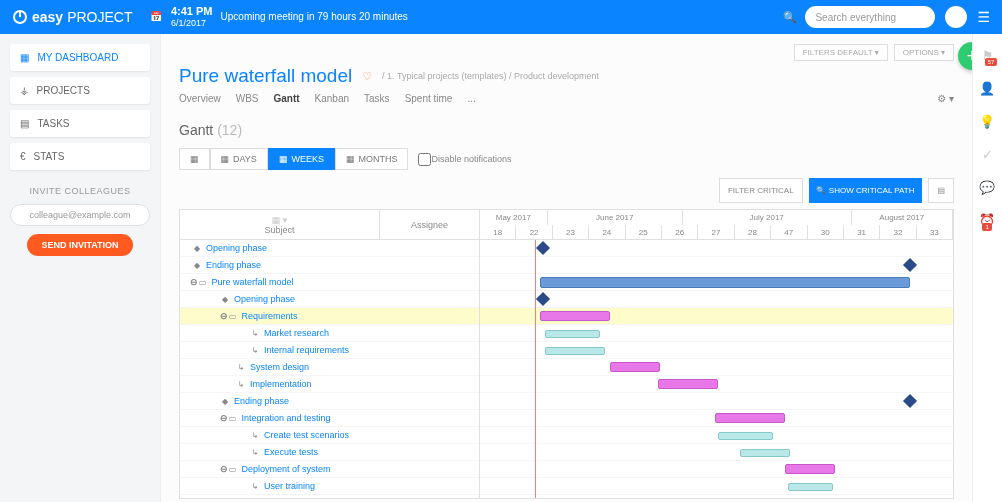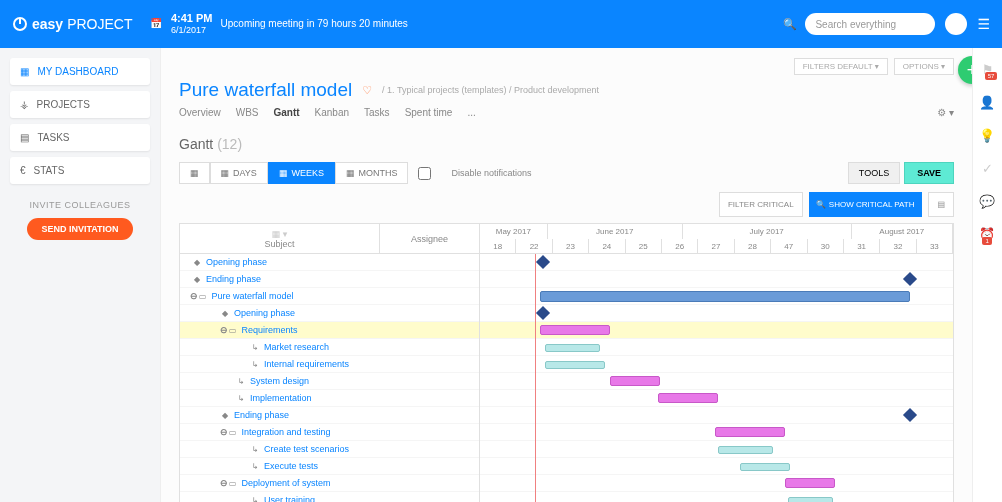--- a/index.html
+++ b/index.html
@@ -1,17 +1,17 @@
 <!DOCTYPE html>
 <html><head>
 <meta charset="utf-8">
 <style>
 *{margin:0;padding:0;box-sizing:border-box;font-family:Arial,sans-serif}
 body{background:#f4f5f7;font-size:11px;color:#333;width:1002px;height:502px;overflow:hidden}
-.topbar{background:#0a85ff;height:48px;display:flex;align-items:center;padding:0 12px;color:#fff}
+.topbar{background:#0a85ff;height:34px;display:flex;align-items:center;padding:0 12px;color:#fff}
 .logo{display:flex;align-items:center;gap:4px;font-size:14px}
 .logo b{font-weight:bold}
 .logo .thin{font-weight:300}
 .topbar-time{margin-left:18px;display:flex;align-items:center;gap:8px;font-size:10px}
 .time-box{line-height:1.2}
 .time-box .t1{font-weight:bold;font-size:11px}
 .time-box .t2{font-size:9px}
 .topbar-spacer{flex:1}
 .search-box{background:#fff;border-radius:12px;height:22px;width:130px;display:flex;align-items:center;padding:10px 10px;color:#999;font-size:10px;margin-right:10px}
 .avatar{width:22px;height:22px;border-radius:50%;background:#fff;margin-right:10px}
@@ -31,21 +31,21 @@
 .breadcrumb{color:#aaa;font-size:9px}
 .tabs{display:flex;gap:15px;margin-bottom:14px;font-size:10px;color:#888}
 .tab{cursor:pointer;padding-bottom:4px}
 .tab.active{color:#444;font-weight:bold}
 .gear{margin-left:auto;color:#888}
 .section-title{font-size:14px;color:#666;margin-bottom:10px}
 .section-title .count{color:#bbb}
 .toolbar{display:flex;align-items:center;gap:0;margin-bottom:8px}
 .tb-btn{background:#fff;border:1px solid #ddd;padding:5px 10px;font-size:9px;color:#777;cursor:pointer;display:flex;align-items:center;gap:4px}
 .tb-btn.active{background:#0a85ff;color:#fff;border-color:#0a85ff}
-.disable-notif{margin-left:10px;font-size:9px;color:#888;display:flex;align-items:center;gap:20px}
+.disable-notif{margin-left:10px;font-size:9px;color:#888;display:flex;align-items:center;gap:0}
 .toolbar-right{margin-left:auto;display:flex;gap:4px}
 .tools-btn{background:#f0f0f0;border:1px solid #ddd;padding:5px 10px;font-size:9px;cursor:pointer}
 .save-btn{background:#5eead4;border:1px solid #4dd4be;padding:5px 12px;font-size:9px;cursor:pointer;font-weight:bold}
 .filter-row{display:flex;justify-content:flex-end;gap:6px;margin-bottom:4px}
 .filter-sel{background:#fff;border:1px solid #ddd;padding:3px 8px;font-size:8px;color:#aaa}
 .crit-row{display:flex;justify-content:flex-end;gap:6px;margin-bottom:6px}
 .filter-crit{background:#fff;border:1px solid #ddd;padding:4px 8px;font-size:8px;color:#888}
 .show-crit{background:#0a85ff;color:#fff;border:none;padding:8px 8px;font-size:8px}
 .gantt-container{border:1px solid #e0e0e0;background:#fff;display:flex;height:290px;overflow:hidden}
 .gantt-left{width:300px;border-right:1px solid #e0e0e0;overflow:hidden}
@@ -120,20 +120,21 @@
     <div class="nav-item">
         <span>▤</span>
         <span>TASKS</span>
       </div>
     <div class="nav-item">
         <span>€</span>
         <span>STATS</span>
       </div>
     <div class="invite-section">
       <div class="invite-title">INVITE COLLEAGUES</div>
+      <div class="invite-input">colleague@example.com</div>
       <button class="invite-btn">SEND INVITATION</button>
     </div>
   </div>
 
   <div class="content">
     <div class="fab">+</div>
     <div class="filter-row">
       <div class="filter-sel"><span>FILTERS DEFAULT</span> ▾</div>
       <div class="filter-sel"><span>OPTIONS</span> ▾</div>
     </div>
@@ -155,24 +156,20 @@
     <div class="section-title"><span>Gantt</span> <span class="count">(12)</span></div>
     <div class="toolbar">
       <button class="tb-btn">▦</button>
       <button class="tb-btn">▦ <span>DAYS</span></button>
       <button class="tb-btn active">▦ <span>WEEKS</span></button>
       <button class="tb-btn">▦ <span>MONTHS</span></button>
       <label class="disable-notif">
           <input type="checkbox" style=""> 
           <span>Disable notifications</span>
         </label>
-      <div class="toolbar-right">
-        <button class="tools-btn">TOOLS</button>
-        <button class="save-btn">SAVE</button>
-      </div>
     </div>
     <div class="crit-row">
       <button class="filter-crit">FILTER CRITICAL</button>
       <button class="show-crit">🔍 <span>SHOW CRITICAL PATH</span></button>
       <button class="filter-crit">▤</button>
     </div>
 
     <div class="gantt-container">
       <div class="gantt-left">
         <div class="gl-header">

